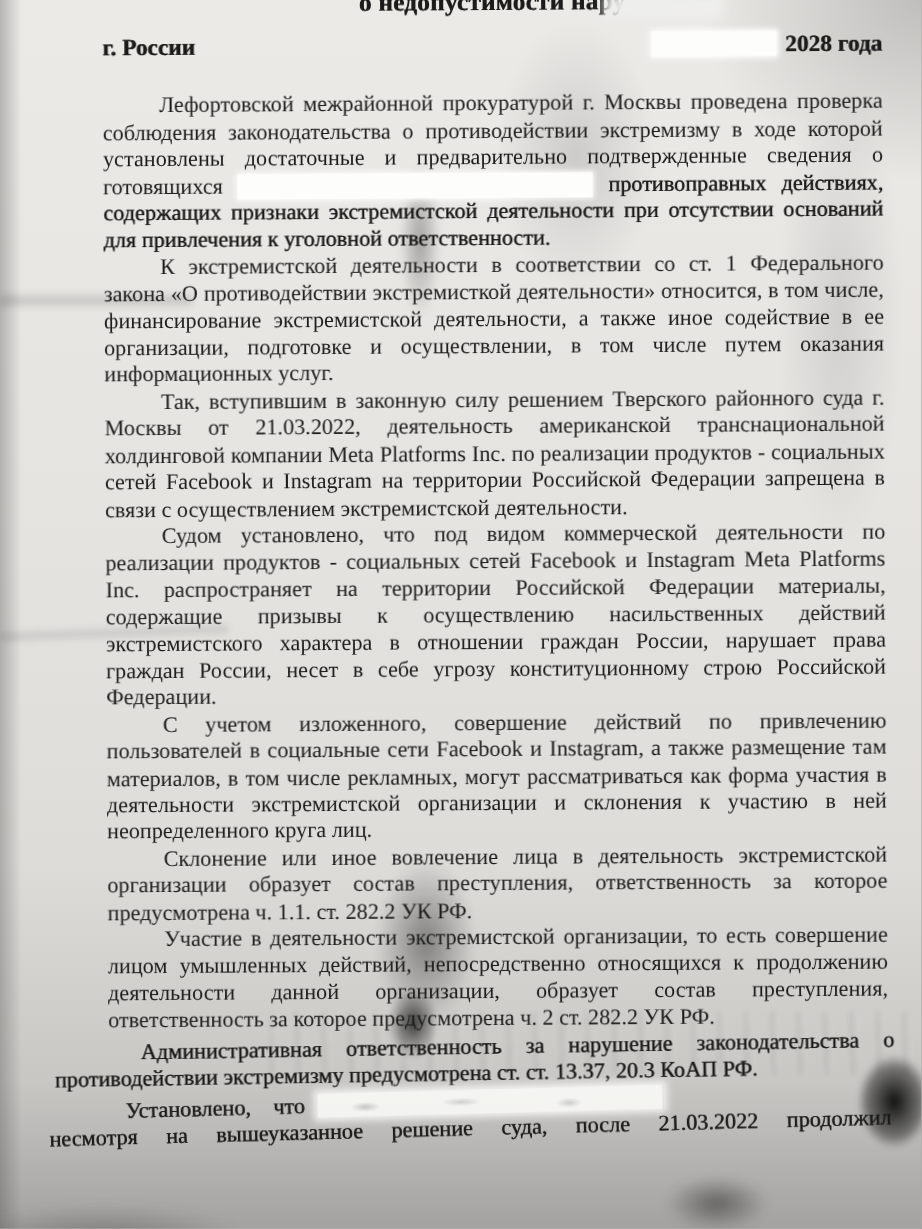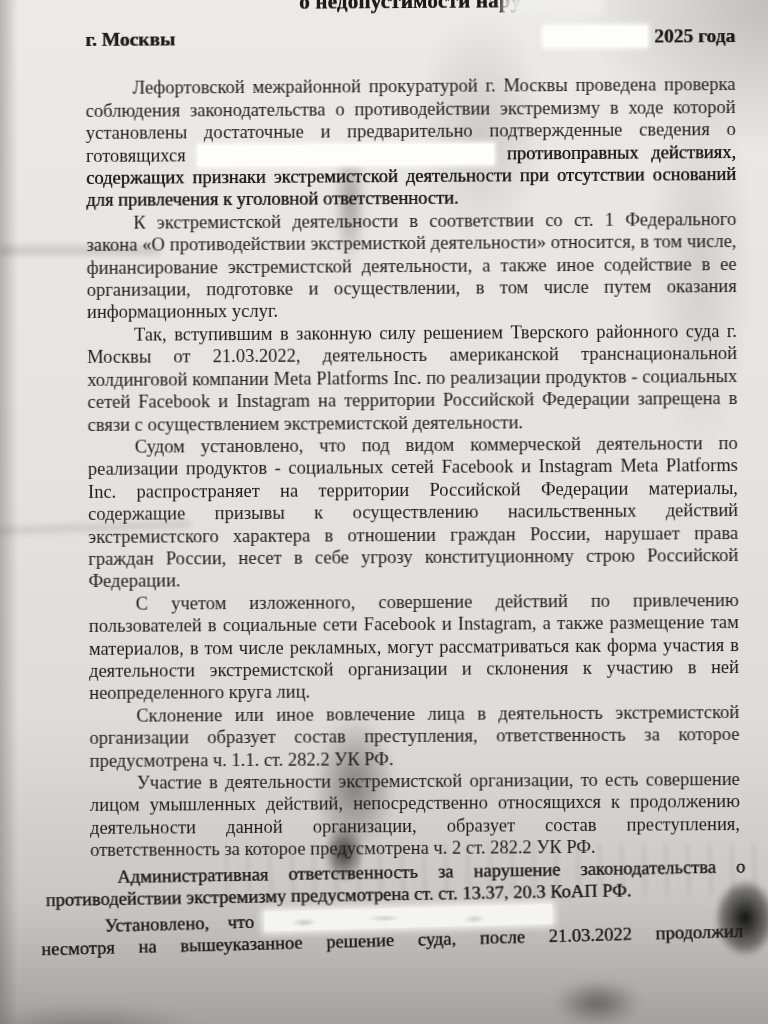--- a/index.html
+++ b/index.html
@@ -93,22 +93,22 @@
   <div class="shade s-blob-right"></div>
   <div class="shade s-bottom-smudge"></div>
   <div class="shade s-bottom-left"></div>
 
   <div class="content">
 
     <div class="title-partial heavy">о недопустимости нару</div>
     <div class="title-smear"></div>
 
     <div class="dateline heavy">
-      <span>г. Москвы</span>
-      <span class="date-right"><span class="redaction r-date"></span><span>2025 года</span></span>
+      <span>г. России</span>
+      <span class="date-right"><span class="redaction r-date"></span><span>2028 года</span></span>
     </div>
 
     <p class="p-first">
       <span>Лефортовской межрайонной прокуратурой г. Москвы проведена проверка соблюдения законодательства о противодействии экстремизму в ходе которой установлены достаточные и предварительно подтвержденные сведения о готовящихся</span>
       <span class="redaction r-mid"></span>
       <span class="heavy">противоправных действиях, содержащих признаки экстремистской деятельности при отсутствии оснований для привлечения к уголовной ответственности.</span>
     </p>
 
     <p>К экстремистской деятельности в соответствии со ст. 1 Федерального закона «О противодействии экстремисткой деятельности» относится, в том числе, финансирование экстремистской деятельности, а также иное содействие в ее организации, подготовке и осуществлении, в том числе путем оказания информационных услуг.</p>
 

